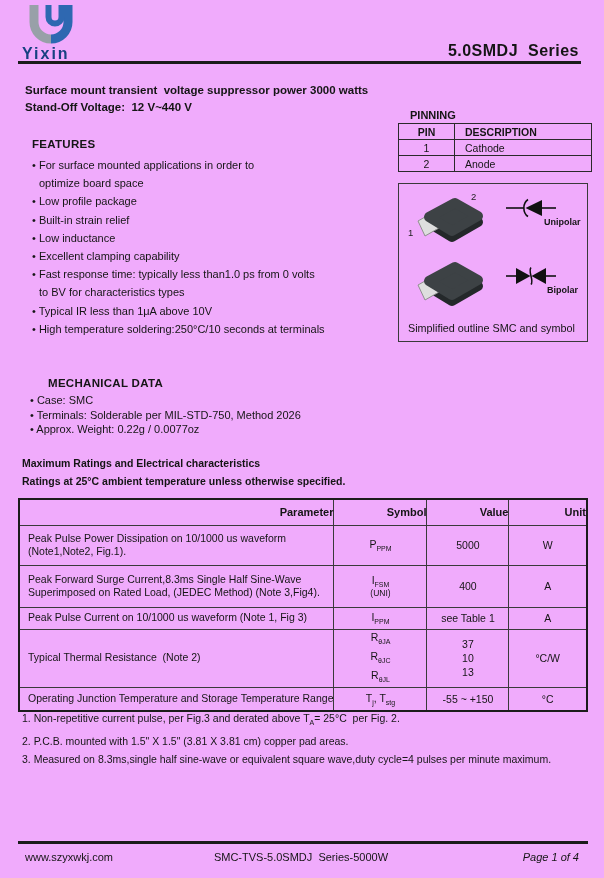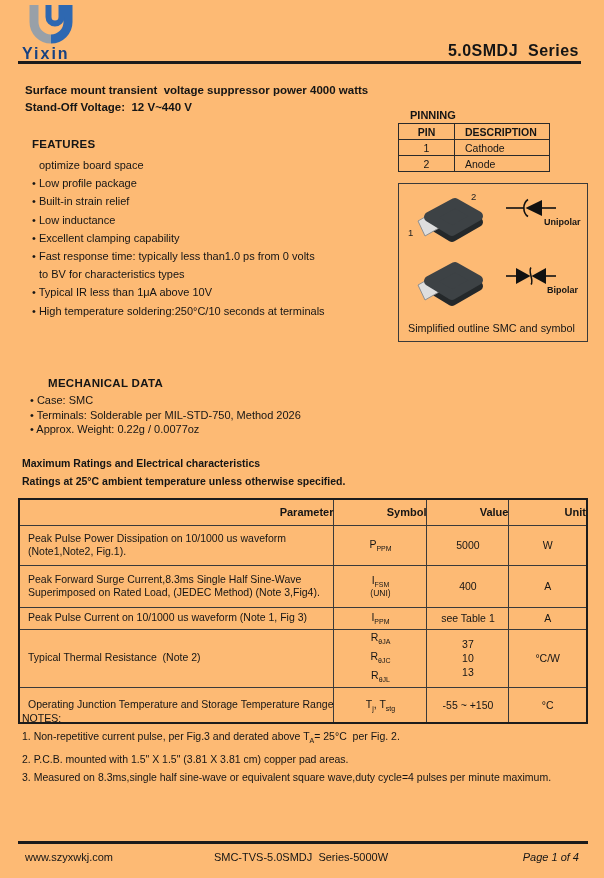--- a/index.html
+++ b/index.html
@@ -1,34 +1,34 @@
 <!DOCTYPE html>
 <html><head>
 <meta charset="utf-8">
 <style>
   * { margin:0; padding:0; box-sizing:border-box; }
   body { background:#e8e8e8; font-family:"Liberation Sans", sans-serif; }
   .page {
-    position:relative; width:604px; height:878px; background:#fdba74;
+    position:relative; width:604px; height:878px; background:#f0abfc;
     color:#151515; overflow:hidden; margin:0 auto;
   }
   .abs { position:absolute; }
   .pre { white-space:pre; }
   .bold { font-weight:bold; }
 
   
   .logo-text { left:22px; top:45px; font-size:16px; font-weight:bold; color:#174181; letter-spacing:2px; }
   .series-title { top:42px; right:25px; font-size:16px; font-weight:bold; letter-spacing:0.5px; }
   .header-rule { left:18px; top:61px; width:563px; height:3px; background:#1b1b1b; }
   .subtitle1 { left:25px; top:84px; font-size:11.5px; font-weight:bold; }
   .subtitle2 { left:25px; top:101px; font-size:11.5px; font-weight:bold; }
 
   
   .pinning-title { left:410px; top:109px; font-size:11px; font-weight:bold; }
-  .pin-table { left:398px; top:123px; width:152px; border-collapse:collapse; font-size:10.5px; }
+  .pin-table { left:398px; top:123px; width:194px; border-collapse:collapse; font-size:10.5px; }
   .pin-table td { border:1.4px solid #2a2a2a; height:16px; padding:0 0 0 0; }
   .pin-table td.c1 { width:56px; text-align:center; }
   .pin-table td.c2 { padding-left:10px; }
 
   
   .features-title { left:32px; top:138px; font-size:11.5px; font-weight:bold; letter-spacing:0.3px; }
   .features-list { left:32px; top:156px; font-size:11px; line-height:18.2px; }
   .features-list .cont { padding-left:7px; }
 
   
@@ -58,21 +58,21 @@
   
   .ratings-table { left:18px; top:498px; width:570px; border-collapse:collapse; font-size:10.5px; border:2px solid #1c1c1c; }
   .ratings-table td { border:1.3px solid #3a3a3a; vertical-align:middle; }
   .ratings-table td.param { text-align:left; padding-left:8px; line-height:13.5px; }
   .ratings-table td.mid { text-align:center; }
   .ratings-table tr.hdr td { height:26px; text-align:right; font-weight:bold; font-size:11px; }
   .ratings-table tr.r1 td { height:40px; }
   .ratings-table tr.r2 td { height:42px; }
   .ratings-table tr.r3 td { height:22px; }
   .ratings-table tr.r4 td { height:48px; }
-  .ratings-table tr.r5 td { height:36px;margin-left:40px; }
+  .ratings-table tr.r5 td { height:24px;margin-left:40px; }
   .ratings-table sub { font-size:7px; }
   .sym-extra { font-size:8.5px; }
   .stack { line-height:14px; }
 
   
   .notes { left:22px; top:709px; font-size:10.5px; line-height:18px; }
   .notes sub { font-size:7px; }
 
   
   .footer-rule { left:18px; top:841px; width:570px; height:2.6px; background:#1b1b1b; }
@@ -88,21 +88,21 @@
   <svg class="abs" style="left:24px; top:4px;" width="54" height="42" viewBox="0 0 54 42">
     <path d="M10 1 v17 a17 17 0 0 0 17 17" fill="none" stroke="#98a0a8" stroke-width="9"></path>
     <path d="M27 35 a17 17 0 0 0 17 -17 v-17" fill="none" stroke="#2e68b1" stroke-width="9"></path>
     <path d="M24.5 1 v12 a6.5 6.5 0 0 0 13 0 v-12" fill="none" stroke="#2e68b1" stroke-width="6"></path>
   </svg>
   <div class="abs logo-text">Yixin</div>
 
   <div class="abs series-title pre">5.0SMDJ  Series</div>
   <div class="abs header-rule"></div>
 
-  <div class="abs subtitle1 pre">Surface mount transient  voltage suppressor power 4000 watts</div>
+  <div class="abs subtitle1 pre">Surface mount transient  voltage suppressor power 3000 watts</div>
   <div class="abs subtitle2 pre">Stand-Off Voltage:  12 V~440 V</div>
 
   <div class="abs pinning-title">PINNING</div>
   <table class="abs pin-table">
     <tbody>
         <tr>
       <td class="c1 bold">PIN</td>
       <td class="c2 bold">DESCRIPTION</td>
     </tr>
     <tr>
@@ -111,20 +111,21 @@
     </tr>
     <tr>
       <td class="c1">2</td>
       <td class="c2">Anode</td>
     </tr>
   </tbody>
     </table>
 
   <div class="abs features-title">FEATURES</div>
   <div class="abs features-list">
+    <div class="pre">• For surface mounted applications in order to</div>
     <div class="pre cont">optimize board space</div>
     <div class="pre">• Low profile package</div>
     <div class="pre">• Built-in strain relief</div>
     <div class="pre">• Low inductance</div>
     <div class="pre">• Excellent clamping capability</div>
     <div class="pre">• Fast response time: typically less than1.0 ps from 0 volts</div>
     <div class="pre cont">to BV for characteristics types</div>
     <div class="pre">• Typical IR less than 1μA above 10V</div>
     <div class="pre">• High temperature soldering:250°C/10 seconds at terminals</div>
   </div>
@@ -239,21 +240,20 @@
         <div class="pre">Operating Junction Temperature and Storage Temperature Range</div>
       </td>
       <td class="mid pre"><span>T</span><sub>j</sub><span>, </span><span>T</span><sub>stg</sub></td>
       <td class="mid">-55 ~ +150</td>
       <td class="mid">°C</td>
     </tr>
   </tbody>
     </table>
 
   <div class="abs notes">
-    <div>NOTES:</div>
     <div class="pre"><span>1. Non-repetitive current pulse, per Fig.3 and derated above T</span><sub>A</sub><span>= 25°C  per Fig. 2.</span></div>
     <div class="pre">2. P.C.B. mounted with 1.5" X 1.5" (3.81 X 3.81 cm) copper pad areas.</div>
     <div class="pre">3. Measured on 8.3ms,single half sine-wave or equivalent square wave,duty cycle=4 pulses per minute maximum.</div>
   </div>
 
   <div class="abs footer-rule"></div>
   <div class="abs footer-site">www.szyxwkj.com</div>
   <div class="abs footer-doc pre">SMC-TVS-5.0SMDJ  Series-5000W</div>
   <div class="abs footer-page">Page 1 of 4</div>
 

